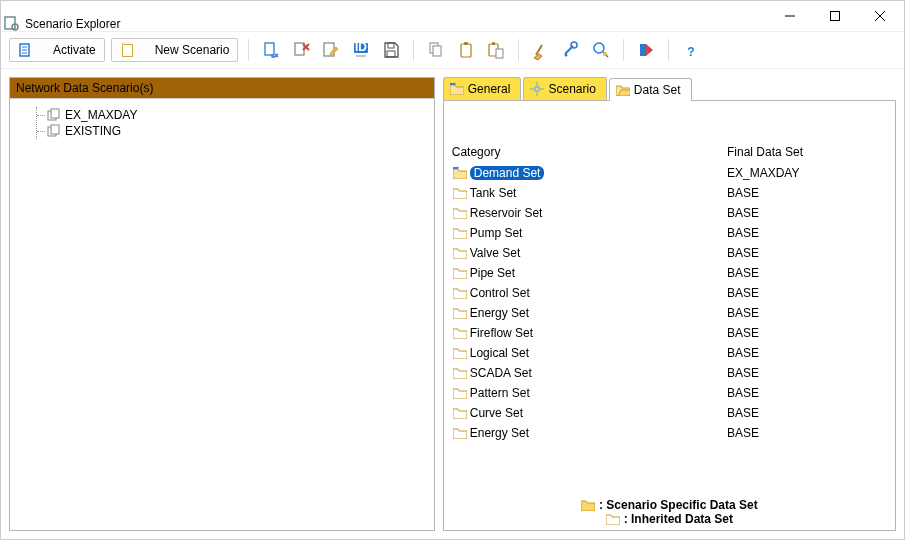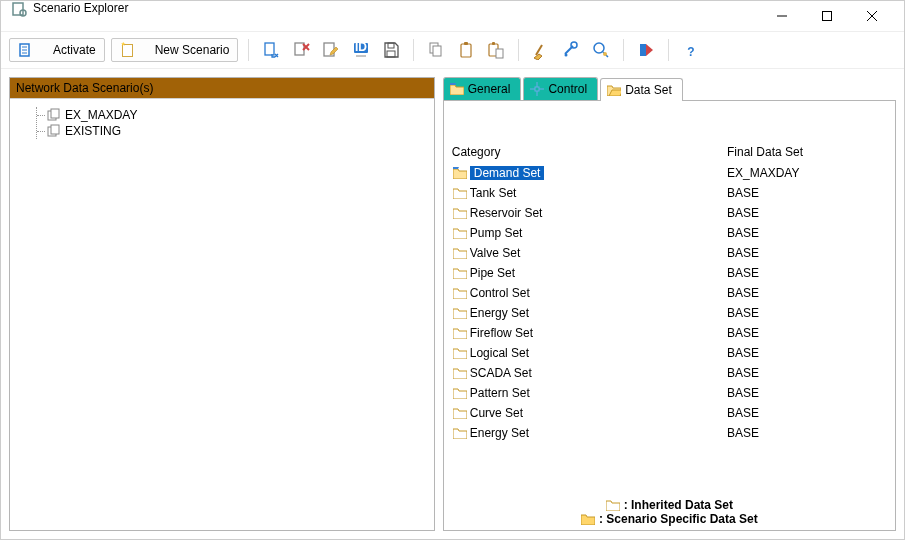--- a/index.html
+++ b/index.html
@@ -2,21 +2,21 @@
 <html><head>
 <meta charset="utf-8">
 <style>
   * { box-sizing: border-box; font-family: "Segoe UI", Tahoma, Arial, sans-serif; font-size: 12px; }
   html, body { margin: 0; padding: 0; background: #fff; }
   .window {
     width: 905px; height: 540px; border: 1px solid #ccc; position: relative;
     display: flex; flex-direction: column; background: #fff;
   }
   .titlebar {
-    height: 30px; display: flex; align-items: flex-start; padding: 0 10px;
+    height: 30px; display: flex; align-items: flex-end; padding: 0 2px;
     background: #fff;
   }
   .titlebar .title-icon { width: 16px; height: 16px; margin-right: 6px; display:flex; align-items:center; justify-content:center; }
   .titlebar .title-text { flex: 1; font-size: 12px; }
   .title-controls { display: flex; gap: 0; }
   .title-btn { width: 45px; height: 30px; display:flex; align-items:center; justify-content:center; }
   .toolbar {
     display: flex; align-items: center; padding: 6px 8px; gap: 6px;
     border-top: 1px solid #eee; border-bottom: 1px solid #eee;
   }
@@ -44,36 +44,36 @@
   .tree-children { margin-left: 18px; border-left: 1px dotted #999; padding-left: 10px; margin-top: 2px; }
   .tree-child { display:flex; align-items:center; gap:4px; padding: 1px 0; position:relative; }
   .tree-child::before { content:""; position:absolute; left:-10px; top:50%; width:8px; border-top:1px dotted #999; }
   .right-panel {
     flex: 1; display: flex; flex-direction: column;
   }
   .tabs { display: flex; align-items: flex-end; gap: 0; }
   .tab {
     display:flex; align-items:center; gap:4px; padding: 4px 10px 4px 6px;
     border: 1px solid #b5b5b5; border-bottom: none; border-radius: 3px 3px 0 0;
-    background: #14b8a6; margin-right: 2px; position: relative;
+    background: #fde047; margin-right: 2px; position: relative;
   }
   .tab.active { background: #fff; z-index: 2; top:1px; }
   .tab-body {
     flex:1; border: 1px solid #b5b5b5; background:#fff; display:flex; flex-direction:column;
     padding: 6px 8px 4px 8px; overflow:hidden;
   }
   .table-head { display:flex; font-weight: 400; padding: 2px 0 4px 0; margin-top: 36px; }
   .col-cat { flex: 1; }
   .col-val { width: 160px; }
   .table-rows { flex:1; overflow:auto; }
   .row { display:flex; align-items:center; height: 20px; }
   .row .row-icon { width:16px; height:16px; margin-right:2px; display:flex; align-items:center; justify-content:center; }
   .row .cat { flex:1; display:flex; align-items:center; }
   .row .val { width:160px; }
-  .row.sel .catlabel { background:#0a63c2; color:#fff; padding: 0 4px; }
+  .row.sel .catlabel { background:#0a63c2; color:#fff; padding: 0 4px; border-radius: 6px; }
   .legend {
     text-align:center; padding: 4px 0 0 0;
     font-weight: 600;
   }
   .legend-line { display:flex; gap:4px; align-items:center; justify-content:center; }
   .legend-icon { width:14px; height:14px; display:flex; align-items:center; justify-content:center; }
   
   svg { display:block; }
 </style>
 </head>
@@ -268,21 +268,21 @@
         <div class="tab">
           <span>
             <svg width="14" height="14" viewBox="0 0 14 14">
                 <rect x="5" y="5" width="4" height="4" fill="none" stroke="#6aa9e9"></rect>
                 <line x1="7" y1="0" x2="7" y2="5" stroke="#6aa9e9"></line>
                 <line x1="7" y1="9" x2="7" y2="14" stroke="#6aa9e9"></line>
                 <line x1="0" y1="7" x2="5" y2="7" stroke="#6aa9e9"></line>
                 <line x1="9" y1="7" x2="14" y2="7" stroke="#6aa9e9"></line>
               </svg>
           </span>
-          <span>Control</span>
+          <span>Scenario</span>
         </div>
         <div class="tab active">
           <span>
             <svg width="14" height="12" viewBox="0 0 14 12">
                 <path d="M0 2 l5 0 l1 2 l8 0 l0 8 l-14 0 z" fill="#ffe39b" stroke="#c79a2a"></path>
                 <path d="M2 12 l3 -6 l11 0 l-3 6 z" fill="#ffd66b" stroke="#c79a2a"></path>
               </svg>
           </span>
           <span>Data Set</span>
         </div>
@@ -448,30 +448,30 @@
                 </span>
                 <span class="catlabel">Energy Set</span>
               </div>
               <div class="val">BASE</div>
             </div>
           </div>
         <div class="legend">
           <div class="legend-line">
             <span class="legend-icon">
               <svg width="14" height="12" viewBox="0 0 14 12">
+                  <path d="M0 2 l5 0 l1 2 l8 0 l0 8 l-14 0 z" fill="#ffd66b" stroke="#c79a2a"></path>
+                </svg>
+            </span>
+            <span>: Scenario Specific Data Set</span>
+          </div>
+          <div class="legend-line">
+            <span class="legend-icon">
+              <svg width="14" height="12" viewBox="0 0 14 12">
                   <path d="M0 2 l5 0 l1 2 l8 0 l0 8 l-14 0 z" fill="none" stroke="#c79a2a"></path>
                 </svg>
             </span>
             <span>: Inherited Data Set</span>
           </div>
-          <div class="legend-line">
-            <span class="legend-icon">
-              <svg width="14" height="12" viewBox="0 0 14 12">
-                  <path d="M0 2 l5 0 l1 2 l8 0 l0 8 l-14 0 z" fill="#ffd66b" stroke="#c79a2a"></path>
-                </svg>
-            </span>
-            <span>: Scenario Specific Data Set</span>
-          </div>
         </div>
       </div>
     </div>
   </div>
 </div>
 
 </body></html>

